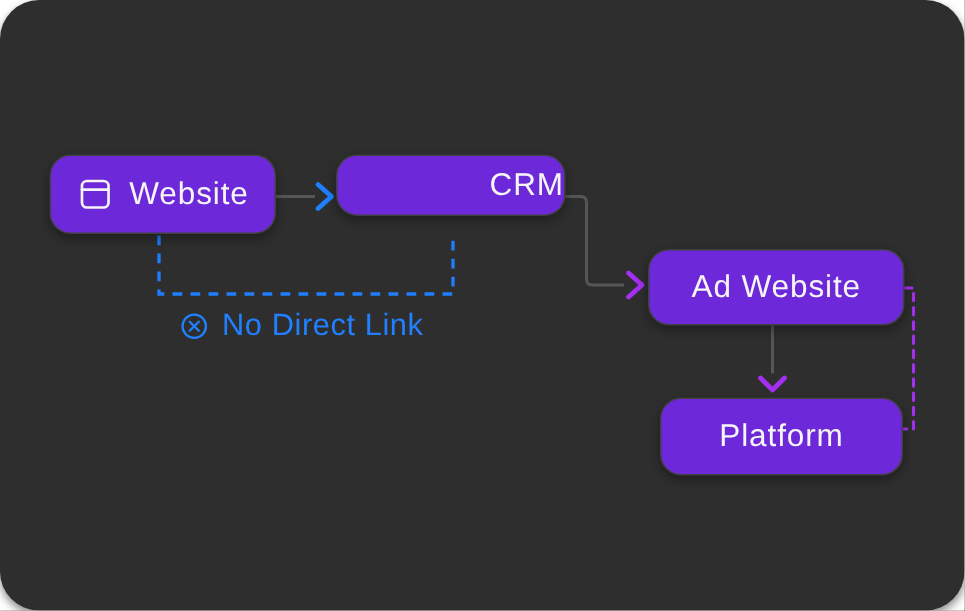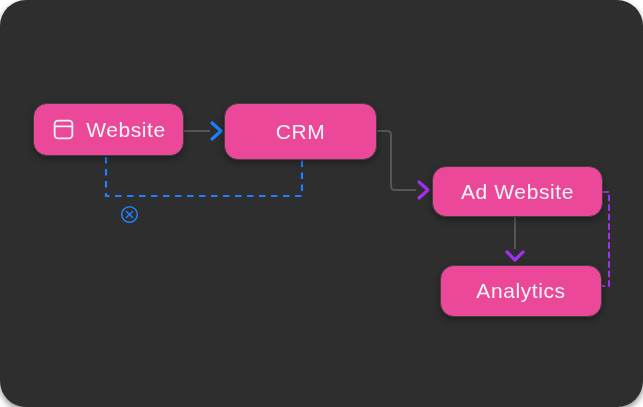--- a/index.html
+++ b/index.html
@@ -23,36 +23,36 @@
   }
   .edges-layer {
     position: absolute;
     left: 0; top: 0;
     width: 643px; height: 407px;
     pointer-events: none;
   }
   .node {
     position: absolute;
     box-sizing: border-box;
-    background: #ec4899;
+    background: #6d28d9;
     border: 1.5px solid #414141;
     border-radius: 14px;
     display: flex;
     align-items: center;
     justify-content: center;
     gap: 10px;
     color: #f5f5f5;
     font-size: 21px;
     font-weight: 500;
     letter-spacing: 0.6px;
     box-shadow: 0 3px 7px rgba(0,0,0,0.35);
     cursor: default;
   }
   .node-website  { left: 33px;  top: 103px; width: 151px; height: 53px; }
-  .node-crm      { left: 224px; top: 103px; width: 153px; height: 57px; }
+  .node-crm      { left: 224px; top: 103px; width: 153px; height: 41px; justify-content: flex-end; }
   .node-adplat   { left: 432px; top: 166px; width: 171px; height: 51px; }
   .node-analytics{ left: 440px; top: 265px; width: 162px; height: 52px; }
   .node .nicon { display: flex; align-items: center; }
   .annotation {
     position: absolute;
     left: 120px;
     top: 205px;
     display: flex;
     align-items: center;
     gap: 9px;
@@ -97,27 +97,28 @@
 
     <div class="node node-crm">
       <span>CRM</span>
     </div>
 
     <div class="node node-adplat">
       <span>Ad Website</span>
     </div>
 
     <div class="node node-analytics">
-      <span>Analytics</span>
+      <span>Platform</span>
     </div>
 
     <div class="annotation">
       <span class="aicon">
         <svg width="19" height="19" viewBox="0 0 20 20" fill="none" stroke="#2080ff" stroke-width="1.6" stroke-linecap="round">
           <circle cx="10" cy="10" r="8.2"></circle>
           <line x1="6.8" y1="6.8" x2="13.2" y2="13.2"></line>
           <line x1="13.2" y1="6.8" x2="6.8" y2="13.2"></line>
         </svg>
       </span>
+      <span>No Direct Link</span>
     </div>
 
   </div>
 </div>
 
 </body></html>

